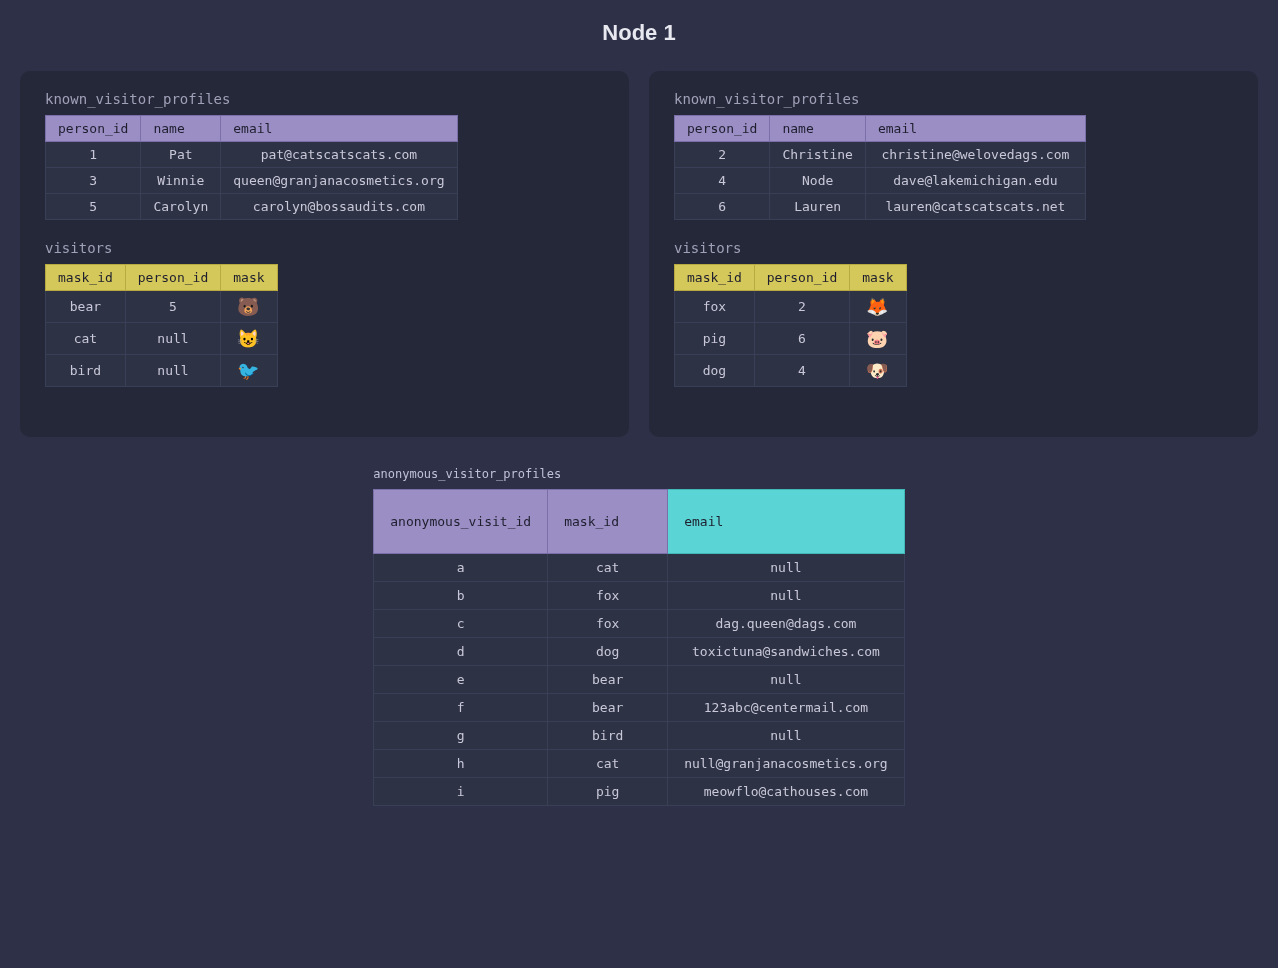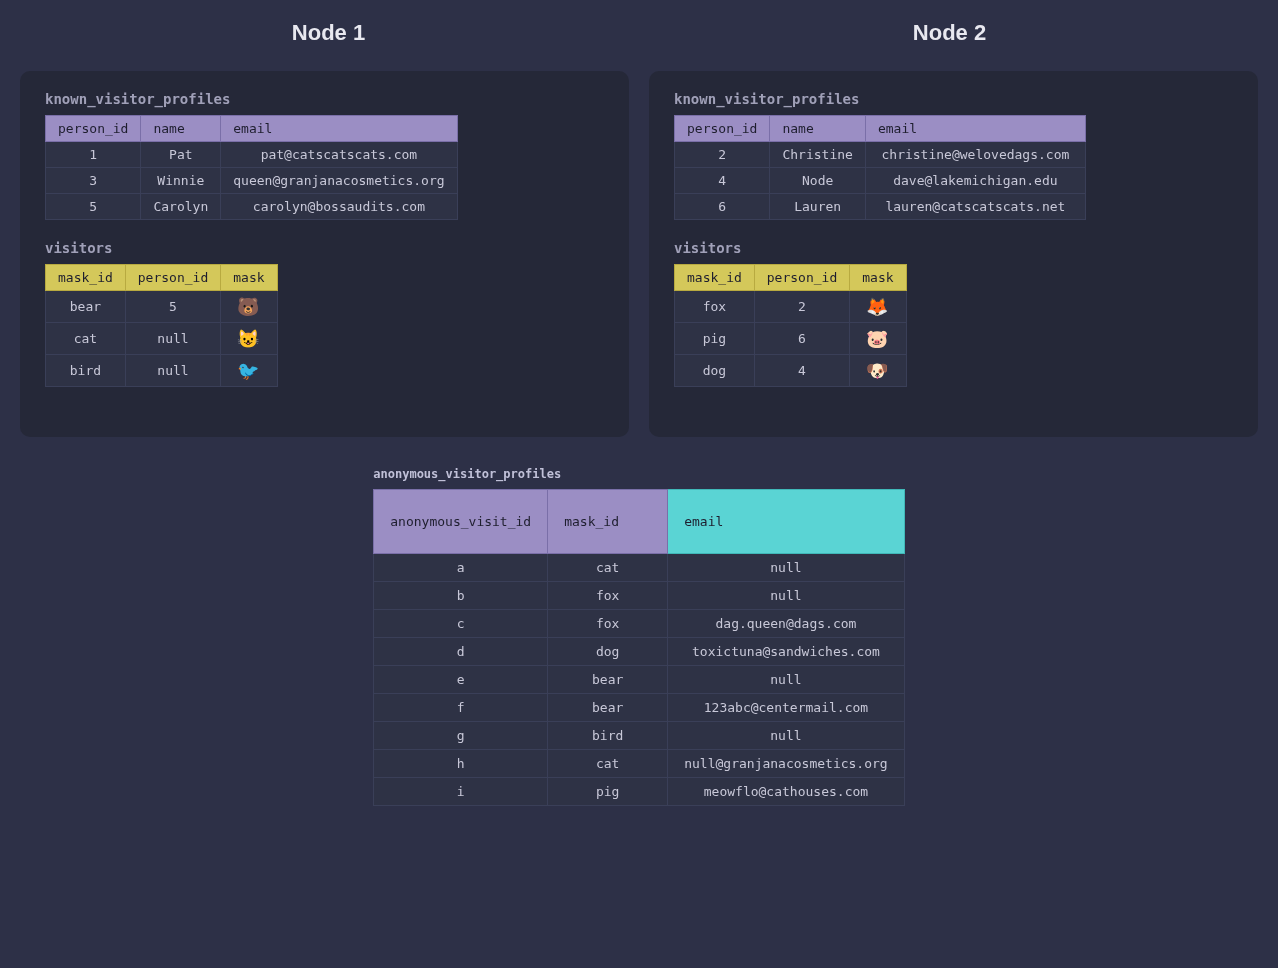--- a/index.html
+++ b/index.html
@@ -36,21 +36,20 @@
 
     .table-section {
       margin-bottom: 20px;
     }
 
     .table-label {
       font-size: 14px;
       color: #a0a0b8;
       margin-bottom: 8px;
       font-family: monospace;
-      font-weight: bold;
     }
 
     table {
       border-collapse: collapse;
       font-size: 13px;
     }
 
     table th {
       padding: 5px 12px;
       text-align: left;
@@ -112,23 +111,20 @@
     .anon-table th {
       padding: 24px 16px;
     }
   </style>
 </head>
 <body>
 
 <div class="top-nodes-labels" style="display:flex; gap:4px; margin-bottom:5px;">
   <div style="flex:1; text-align:center;">
     <h1 class="node-title">Node 1</h1>
-  </div>
-  <div style="flex:1; text-align:center;">
-    <h1 class="node-title">Node 2</h1>
   </div>
 </div>
 
 <div class="top-section">
 
   <div class="node-container">
 
     <div class="table-section">
       <div class="table-label">known_visitor_profiles</div>
       <table>

